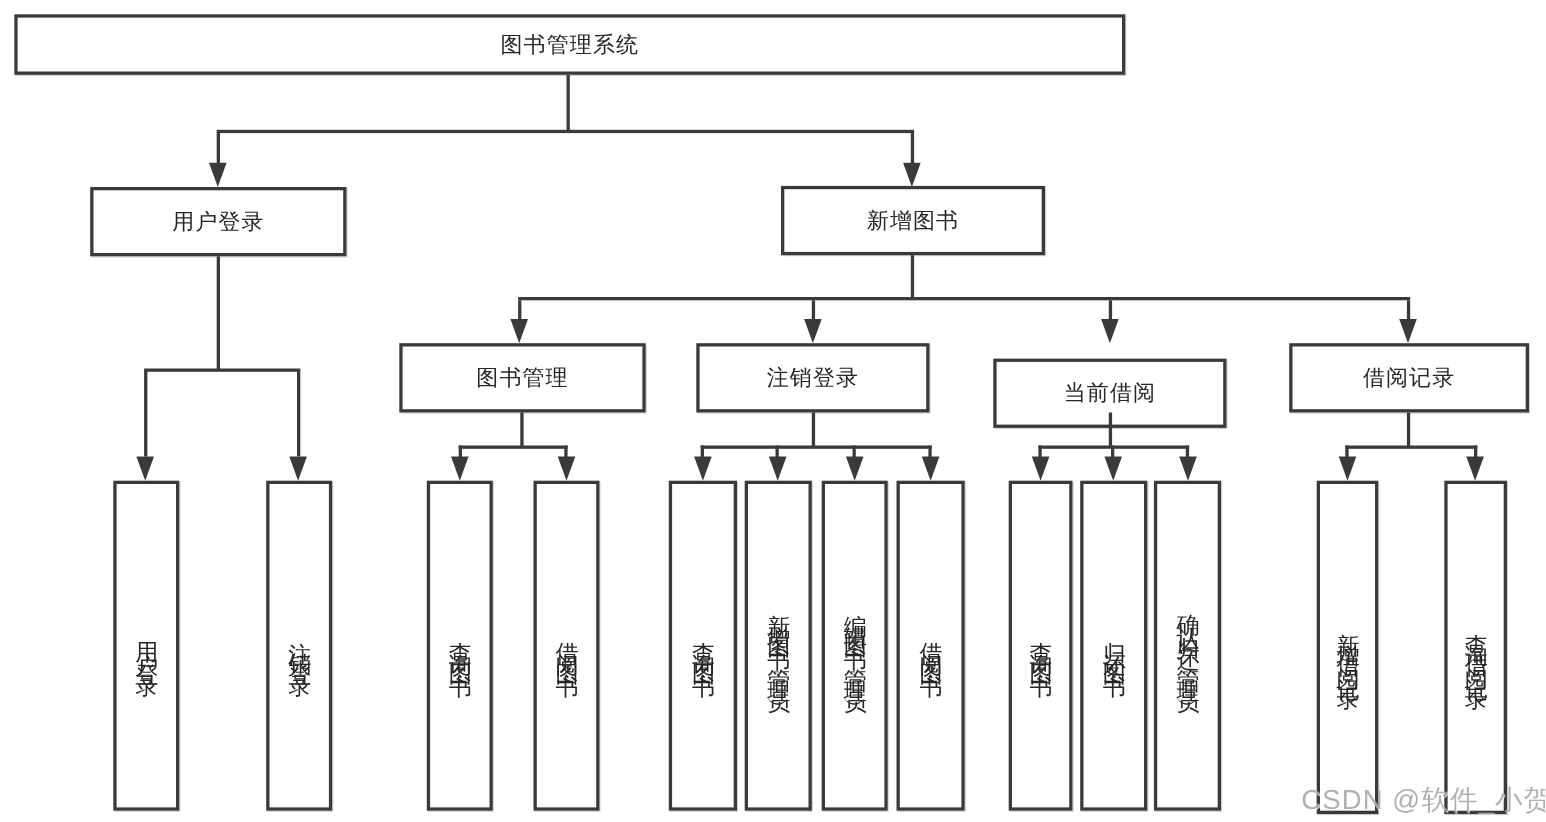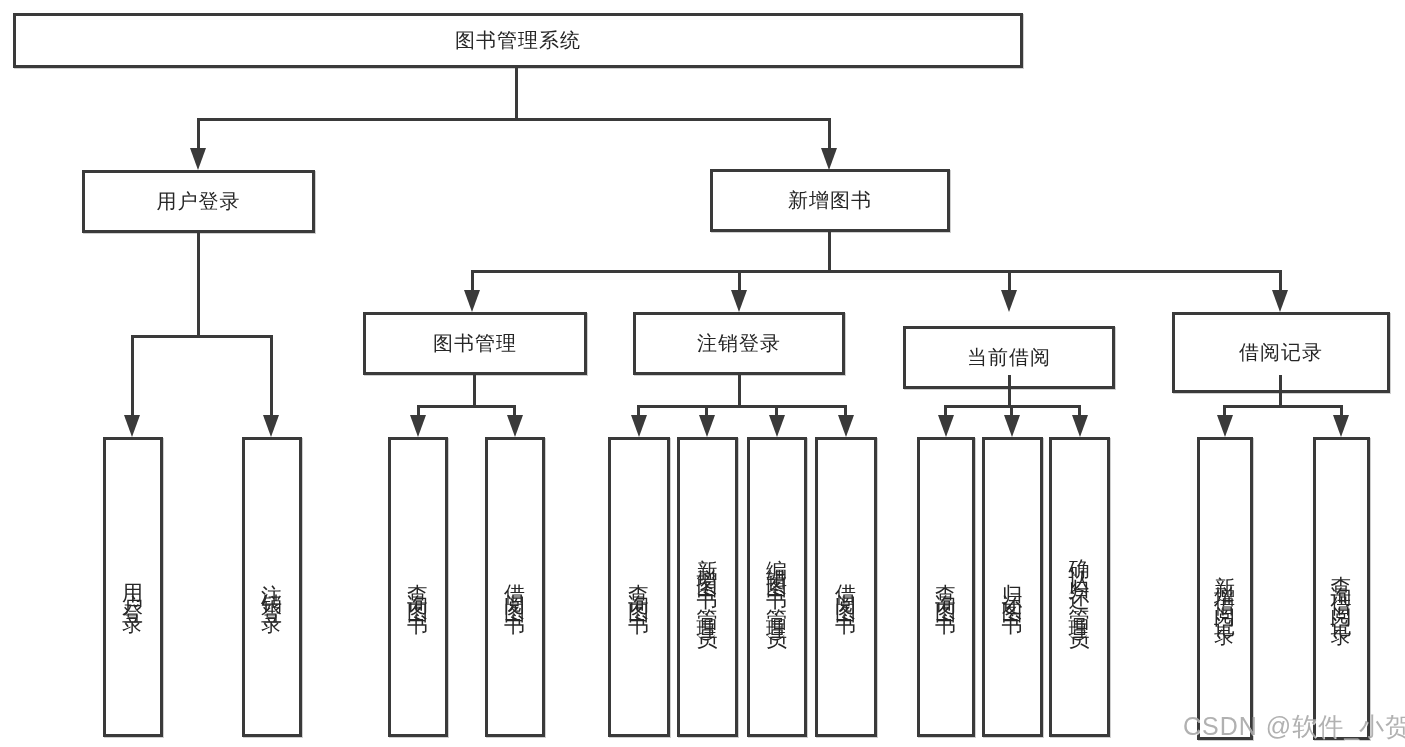--- a/index.html
+++ b/index.html
@@ -75,21 +75,21 @@
   <div class="vline" style="left:738px;top:273px;width:3px;height:17px;"></div>
   <div class="arrow" style="left:731px;top:290px;"></div>
   <div class="vline" style="left:1008px;top:273px;width:3px;height:17px;"></div>
   <div class="arrow" style="left:1001px;top:290px;"></div>
   <div class="vline" style="left:1279px;top:273px;width:3px;height:17px;"></div>
   <div class="arrow" style="left:1272px;top:290px;"></div>
 
   <div class="node" style="left:363px;top:312px;width:224px;height:63px;">图书管理</div>
   <div class="node" style="left:633px;top:312px;width:212px;height:63px;">注销登录</div>
   <div class="node" style="left:903px;top:312px;width:212px;height:63px;margin-top:14px;">当前借阅</div>
-  <div class="node" style="left:1172px;top:312px;width:218px;height:81px;">借阅记录</div>
+  <div class="node" style="left:1172px;top:312px;width:218px;height:63px;">借阅记录</div>
 
   <div class="vline" style="left:473px;top:375px;width:3px;height:32px;"></div>
   <div class="hline" style="left:417px;top:405px;width:99px;height:3px;"></div>
   <div class="vline" style="left:417px;top:405px;width:3px;height:14px;"></div>
   <div class="arrow" style="left:410px;top:415px;"></div>
   <div class="vline" style="left:513px;top:405px;width:3px;height:14px;"></div>
   <div class="arrow" style="left:507px;top:415px;"></div>
 
   <div class="vline" style="left:738px;top:375px;width:3px;height:32px;"></div>
   <div class="hline" style="left:637px;top:405px;width:210px;height:3px;"></div>

